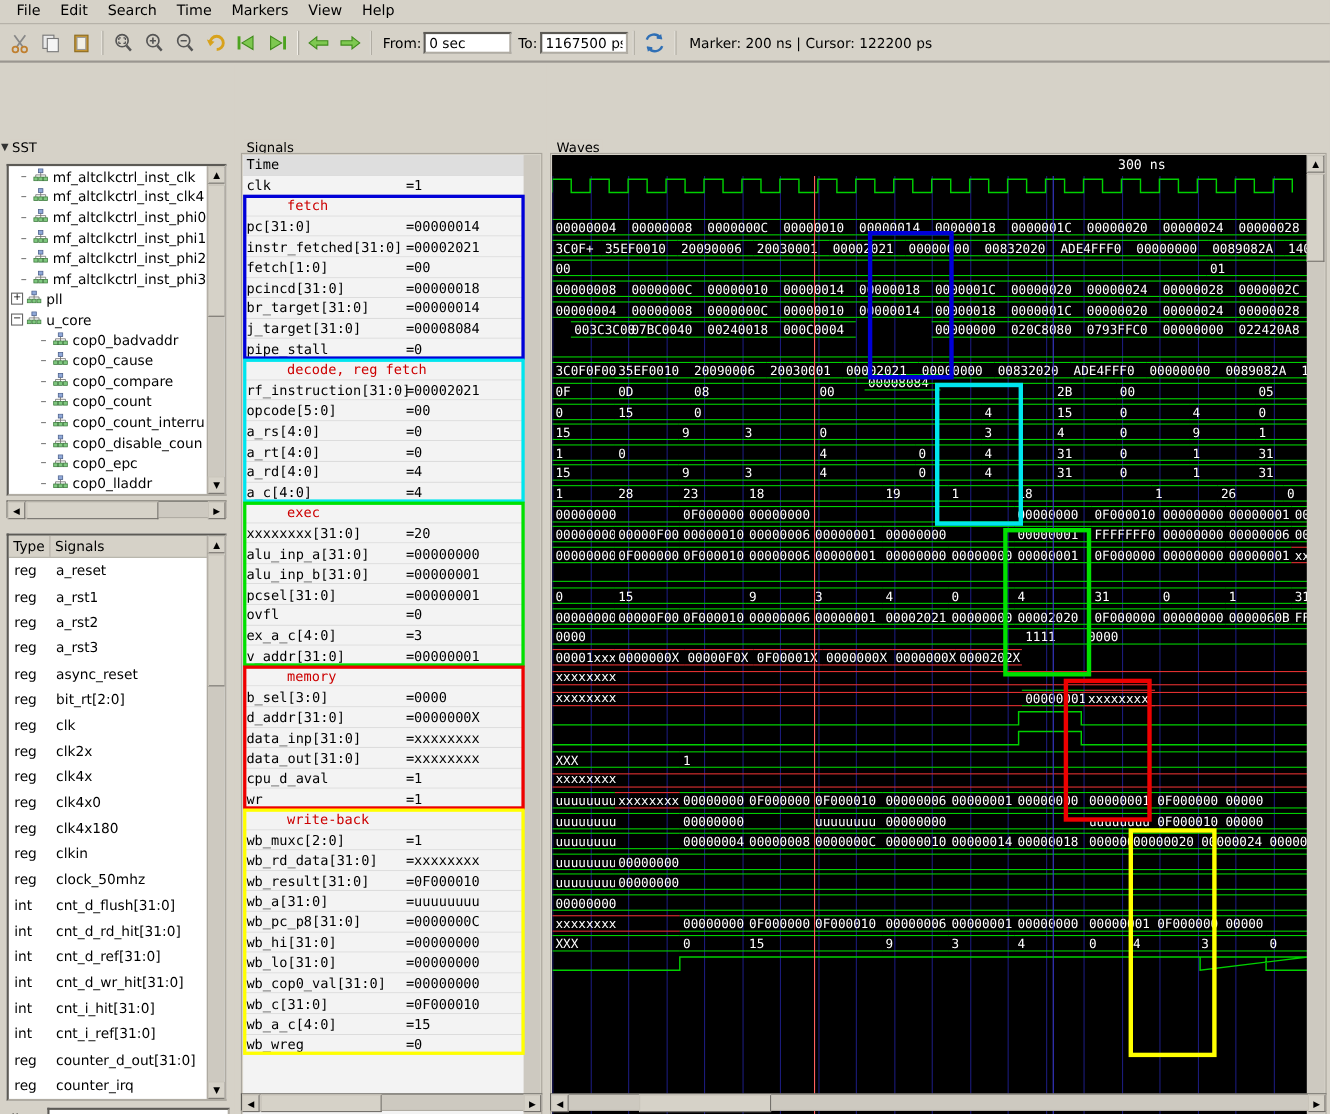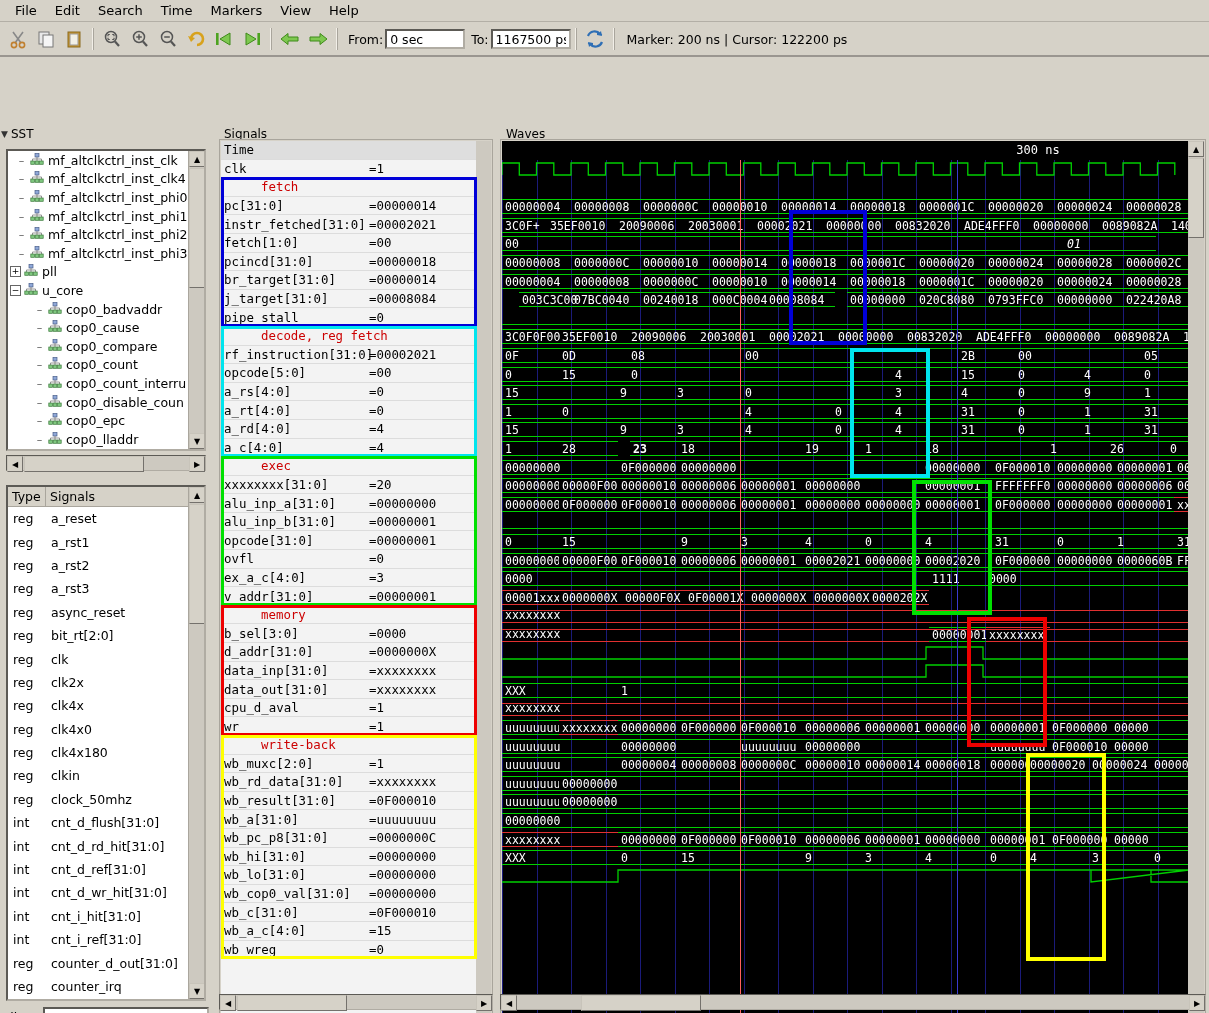--- a/index.html
+++ b/index.html
@@ -723,21 +723,21 @@
           </div>
           <div class="sg-row">
             <span class="sg-label">alu_inp_a[31:0]</span>
             <span class="sg-value">=00000000</span>
           </div>
           <div class="sg-row">
             <span class="sg-label">alu_inp_b[31:0]</span>
             <span class="sg-value">=00000001</span>
           </div>
           <div class="sg-row">
-            <span class="sg-label">opcode[31:0]</span>
+            <span class="sg-label">pcsel[31:0]</span>
             <span class="sg-value">=00000001</span>
           </div>
           <div class="sg-row">
             <span class="sg-label">ovfl</span>
             <span class="sg-value">=0</span>
           </div>
           <div class="sg-row">
             <span class="sg-label">ex_a_c[4:0]</span>
             <span class="sg-value">=3</span>
           </div>
@@ -890,21 +890,21 @@
               <div class="bus" style="left: 252px; width: 69px;">00002021</div>
               <div class="bus" style="left: 321px; width: 69px;">00000000</div>
               <div class="bus" style="left: 390px; width: 69px;">00832020</div>
               <div class="bus" style="left: 459px; width: 69px;">ADE4FFF0</div>
               <div class="bus" style="left: 528px; width: 69px;">00000000</div>
               <div class="bus" style="left: 597px; width: 69px;">0089082A</div>
               <div class="bus" style="left: 666px; width: 69px;">1401FFFB</div>
             </div>
             <div class="wrow" style="top: 74.4px;">
               <div class="bus" style="left: 0px; width: 595px;">00</div>
-              <div class="bus" style="left: 562px; width: 92px; font-style: italic;">01</div>
+              <div class="bus" style="left: 595px; width: 92px;">01</div>
             </div>
             <div class="wrow" style="top: 93px;">
               <div class="bus" style="left: 0px; width: 69px;">00000008</div>
               <div class="bus" style="left: 69px; width: 69px;">0000000C</div>
               <div class="bus" style="left: 138px; width: 69px;">00000010</div>
               <div class="bus" style="left: 207px; width: 69px;">00000014</div>
               <div class="bus" style="left: 276px; width: 69px;">00000018</div>
               <div class="bus" style="left: 345px; width: 69px;">0000001C</div>
               <div class="bus" style="left: 414px; width: 69px;">00000020</div>
               <div class="bus" style="left: 483px; width: 69px;">00000024</div>
@@ -921,21 +921,21 @@
               <div class="bus" style="left: 414px; width: 69px;">0000001C</div>
               <div class="bus" style="left: 483px; width: 69px;">00000020</div>
               <div class="bus" style="left: 552px; width: 69px;">00000024</div>
               <div class="bus" style="left: 621px; width: 69px;">00000028</div>
             </div>
             <div class="wrow" style="top: 130.2px;">
               <div class="bus" style="left: 17px; width: 69px;">003C3C00</div>
               <div class="bus" style="left: 69px; width: 69px;">07BC0040</div>
               <div class="bus" style="left: 138px; width: 69px;">00240018</div>
               <div class="bus" style="left: 207px; width: 69px;">000C0004</div>
-              <div class="bus" style="left: 264px; width: 69px;">00008084</div>
+              <div class="bus" style="left: 284px; width: 69px; margin-top: 48px;">00008084</div>
               <div class="bus" style="left: 345px; width: 69px;">00000000</div>
               <div class="bus" style="left: 414px; width: 69px;">020C8080</div>
               <div class="bus" style="left: 483px; width: 69px;">0793FFC0</div>
               <div class="bus" style="left: 552px; width: 69px;">00000000</div>
               <div class="bus" style="left: 621px; width: 69px;">022420A8</div>
             </div>
             <div class="wrow" style="top: 148.8px;">
               <div class="flat" style="left: 0px; width: 687px; top: 15px;"></div>
             </div>
             <div class="wrow" style="top: 167.4px;">
@@ -1000,21 +1000,21 @@
               <div class="bus" style="left: 330px; width: 60px;">0</div>
               <div class="bus" style="left: 390px; width: 66px;">4</div>
               <div class="bus" style="left: 456px; width: 57px;">31</div>
               <div class="bus" style="left: 513px; width: 66px;">0</div>
               <div class="bus" style="left: 579px; width: 60px;">1</div>
               <div class="bus" style="left: 639px; width: 48px;">31</div>
             </div>
             <div class="wrow" style="top: 279px;">
               <div class="bus" style="left: 0px; width: 57px;">1</div>
               <div class="bus" style="left: 57px; width: 59px;">28</div>
-              <div class="bus" style="left: 128px; width: 60px; font-weight: bold;">23</div>
+              <div class="bus" style="left: 116px; width: 60px;">23</div>
               <div class="bus" style="left: 176px; width: 124px;">18</div>
               <div class="bus" style="left: 300px; width: 60px;">19</div>
               <div class="bus" style="left: 360px; width: 60px;">1</div>
               <div class="bus" style="left: 420px; width: 125px;">18</div>
               <div class="bus" style="left: 545px; width: 60px;">1</div>
               <div class="bus" style="left: 605px; width: 60px;">26</div>
               <div class="bus" style="left: 665px; width: 22px;">0</div>
             </div>
             <div class="wrow" style="top: 297.6px;">
               <div class="bus" style="left: 0px; width: 116px;">00000000</div>

